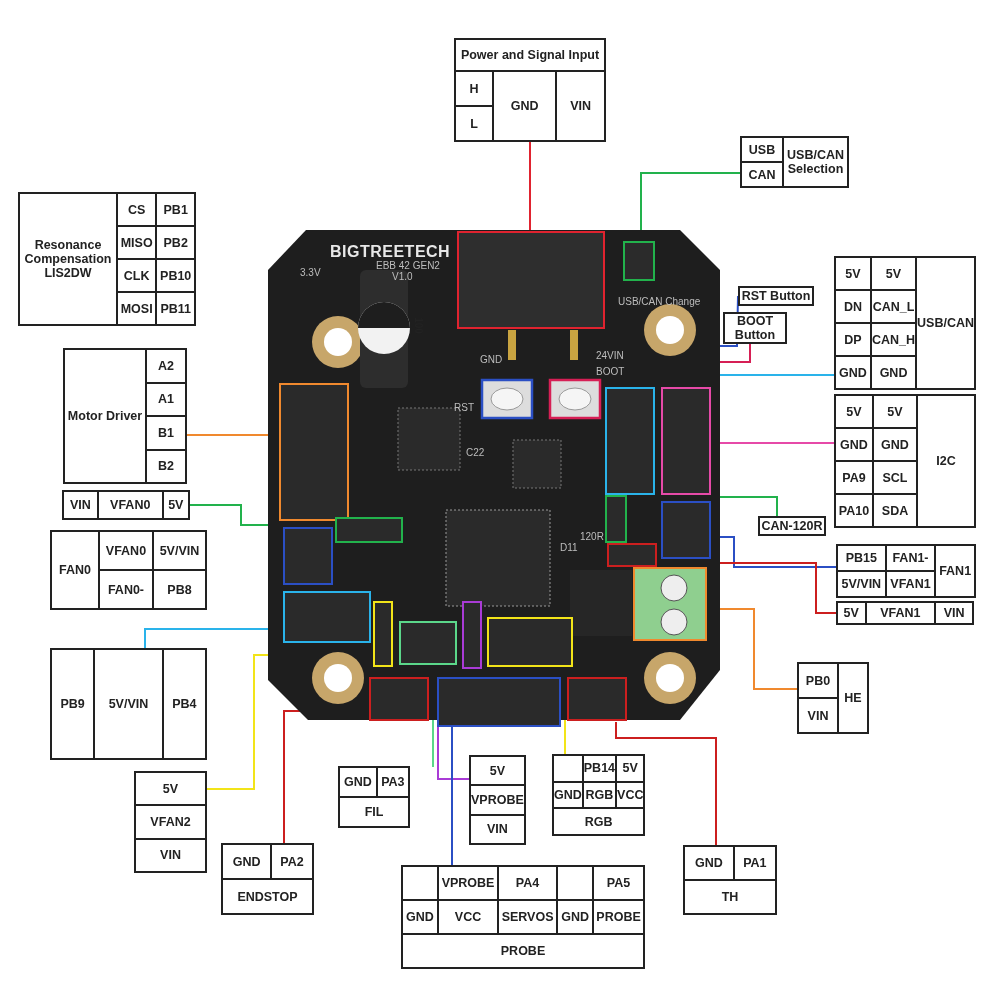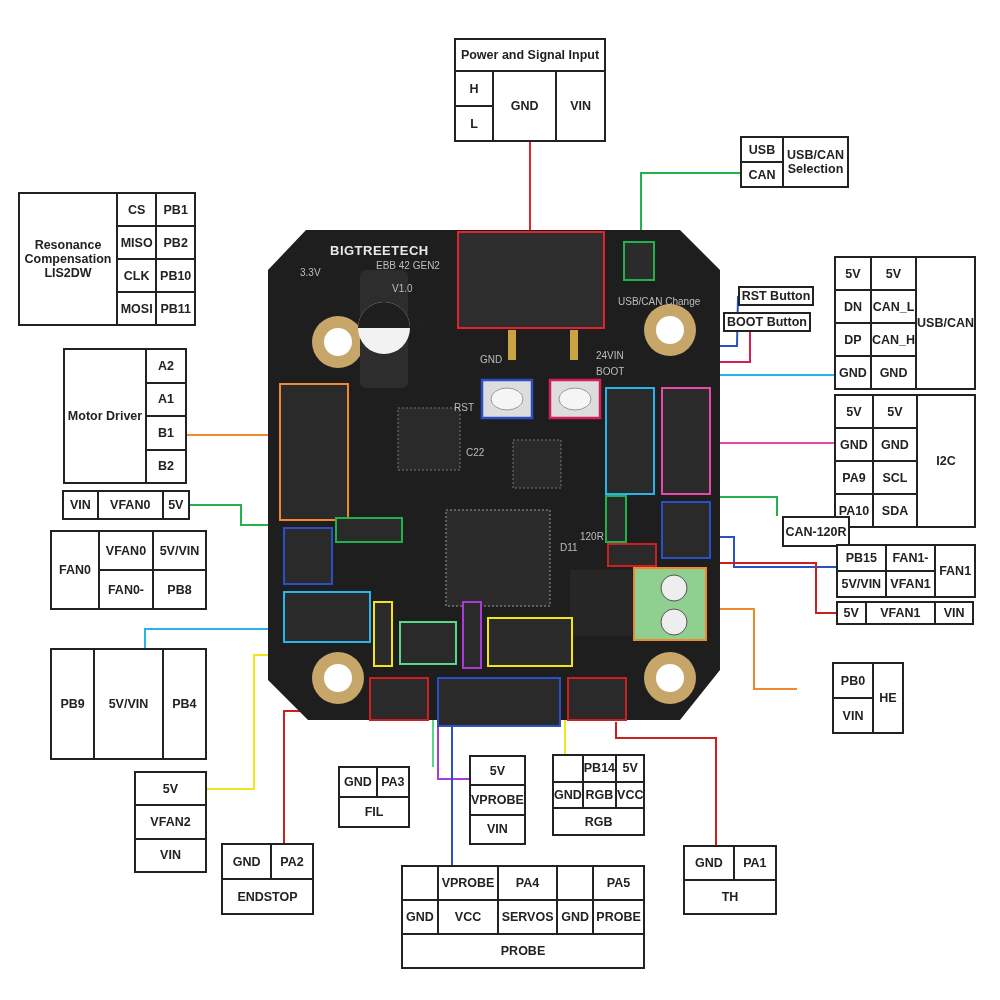--- a/index.html
+++ b/index.html
@@ -108,23 +108,23 @@
   <rect x="16" y="362" width="86" height="50" fill="#2a2a2a" stroke="#2ab3ea" stroke-width="2"></rect>
   <rect x="106" y="372" width="18" height="64" fill="#2a2a2a" stroke="#f2e419" stroke-width="2"></rect>
   <rect x="132" y="392" width="56" height="42" fill="#2a2a2a" stroke="#5bd78a" stroke-width="2"></rect>
   <rect x="195" y="372" width="18" height="66" fill="#2a2a2a" stroke="#a93bd6" stroke-width="2"></rect>
   <rect x="220" y="388" width="84" height="48" fill="#2a2a2a" stroke="#f2e419" stroke-width="2"></rect>
   <rect x="102" y="448" width="58" height="42" fill="#2a2a2a" stroke="#cc1f1f" stroke-width="2"></rect>
   <rect x="170" y="448" width="122" height="48" fill="#2a2a2a" stroke="#2b4fc4" stroke-width="2"></rect>
   <rect x="300" y="448" width="58" height="42" fill="#2a2a2a" stroke="#cc1f1f" stroke-width="2"></rect>
 </svg>
 
-<div class="lbl" style="left:330px;top:243px;font-size:13px;color:#e8e8e8;font-weight:bold;letter-spacing:0.5px;">BIGTREETECH</div>
+<div class="lbl" style="left:330px;top:243px;font-size:16px;color:#e8e8e8;font-weight:bold;letter-spacing:0.5px;">BIGTREETECH</div>
 <div class="lbl" style="left:376px;top:260px;">EBB 42 GEN2</div>
-<div class="lbl" style="left:392px;top:283px;">V1.0</div>
+<div class="lbl" style="left:392px;top:271px;">V1.0</div>
 <div class="lbl" style="left:300px;top:267px;">3.3V</div>
 <div class="lbl" style="left:618px;top:296px;">USB/CAN Change</div>
 <div class="lbl" style="left:480px;top:354px;">GND</div>
 <div class="lbl" style="left:596px;top:350px;">24VIN</div>
 <div class="lbl" style="left:596px;top:366px;">BOOT</div>
 <div class="lbl" style="left:454px;top:402px;">RST</div>
 <div class="lbl" style="left:466px;top:447px;">C22</div>
 <div class="lbl" style="left:580px;top:531px;">120R</div>
 <div class="lbl" style="left:560px;top:542px;">D11</div>
 <div class="lbl" style="left:410px;top:320px;color:#222;font-weight:bold;transform:rotate(90deg);">100</div>
@@ -179,21 +179,21 @@
 </tbody>
   </table>
 
 <table class="tbl blue" style="left:738px;top:286px;width:76px;height:20px;">
     <tbody>
       <tr>
         <td>RST Button</td>
       </tr>
     </tbody>
   </table>
-<table class="tbl crimson" style="left:723px;top:312px;width:88px;height:20px;">
+<table class="tbl crimson" style="left:723px;top:312px;width:64px;height:20px;">
     <tbody>
       <tr>
         <td>BOOT Button</td>
       </tr>
     </tbody>
   </table>
 
 <table class="tbl cyan" style="left:834px;top:256px;width:142px;height:134px;">
   <tbody>
       <tr>
@@ -273,21 +273,21 @@
         <td>VFAN0</td>
         <td>5V/VIN</td>
       </tr>
   <tr>
         <td>FAN0-</td>
         <td>PB8</td>
       </tr>
 </tbody>
   </table>
 
-<table class="tbl green" style="left:782px;top:516px;width:68px;height:31px;">
+<table class="tbl green" style="left:758px;top:516px;width:68px;height:20px;">
     <tbody>
       <tr>
         <td>CAN-120R</td>
       </tr>
     </tbody>
   </table>
 
 <table class="tbl blue" style="left:836px;top:544px;width:140px;height:54px;">
   <tbody>
       <tr>
@@ -305,21 +305,21 @@
 <table class="tbl dred" style="left:836px;top:601px;width:138px;height:24px;">
   <tbody>
       <tr>
         <td>5V</td>
         <td>VFAN1</td>
         <td>VIN</td>
       </tr>
 </tbody>
   </table>
 
-<table class="tbl orange" style="left:832px;top:662px;width:72px;height:72px;">
+<table class="tbl orange" style="left:797px;top:662px;width:72px;height:72px;">
   <tbody>
       <tr>
         <td style="width:38px;">PB0</td>
         <td rowspan="2">HE</td>
       </tr>
   <tr>
         <td>VIN</td>
       </tr>
 </tbody>
   </table>

